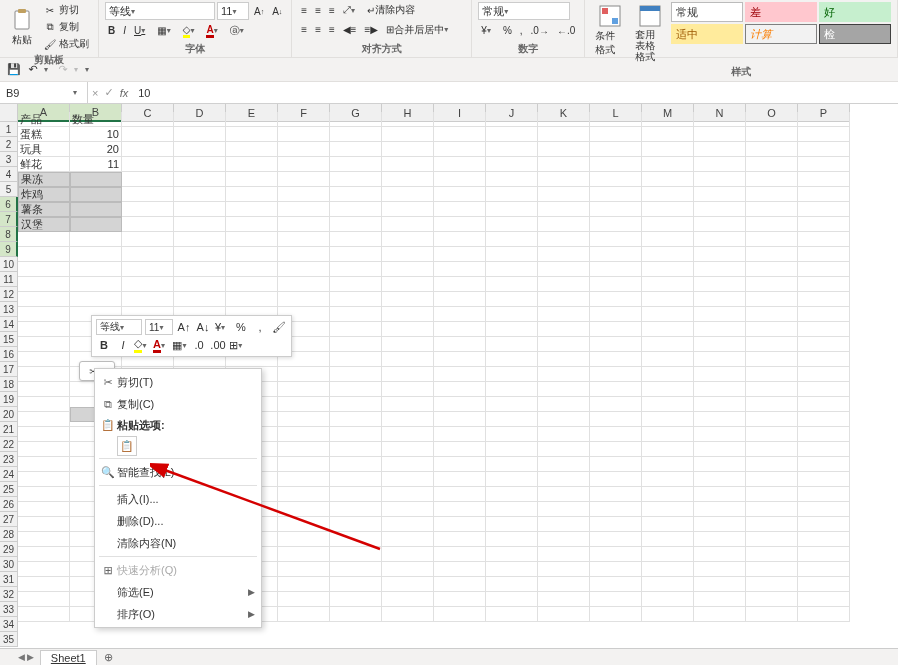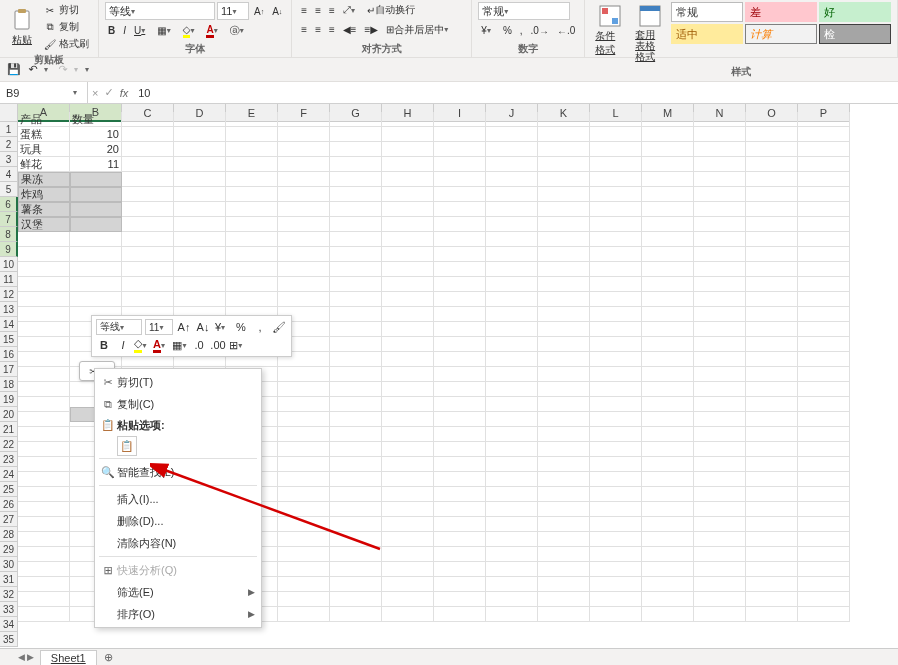--- a/index.html
+++ b/index.html
@@ -3,21 +3,21 @@
 <meta charset="utf-8">
 <style>
 * { margin: 0; padding: 0; box-sizing: border-box; font-family: "Microsoft YaHei", sans-serif; }
 body { width: 898px; height: 665px; overflow: hidden; background: #fff; font-size: 11px; color: #333; position: relative; }
 
 
 .ribbon { height: 58px; background: #f3f2f1; border-bottom: 1px solid #e1dfdd; display: flex; }
 .group { padding: 2px 6px 1px; border-right: 1px solid #e1dfdd; display: flex; flex-direction: column; justify-content: space-between; height: 100%; }
 .group-row { display: flex; align-items: center; gap: 2px; }
 .group-lbl { font-size: 10px; color: #666; text-align: center; padding-top: 1px; font-weight: bold; }
-.big-btn { display: flex; flex-direction: column; align-items: center; padding: 2px 4px; cursor: pointer; text-decoration: underline; }
+.big-btn { display: flex; flex-direction: column; align-items: center; padding: 2px 4px; cursor: pointer; }
 .big-btn .ico { width: 24px; height: 24px; display: flex; align-items: center; justify-content: center; }
 .big-btn .lbl { font-size: 10px; margin-top: 1px; }
 .sm { display: flex; align-items: center; padding: 1px 3px; cursor: pointer; font-size: 10px; }
 .sm .ico { width: 14px; height: 14px; display: flex; align-items: center; justify-content: center; margin-right: 2px; }
 .drop { width: 8px; display: inline-block; font-size: 8px; color: #666; }
 .sel { border: 1px solid #ccc; background: #fff; height: 18px; display: flex; align-items: center; padding: 0 3px; font-size: 11px; }
 .sel.w1 { width: 110px; }
 .sel.w2 { width: 32px; }
 .sel.w3 { width: 92px; }
 
@@ -168,21 +168,21 @@
   </div>
 
   <div class="group" style="min-width:180px;">
     <div class="group-row">
       <span class="sm">≡</span>
       <span class="sm">≡</span>
       <span class="sm">≡</span>
       <span class="sm">⤢<span class="drop">▾</span></span>
       <span class="sm">
           <span>↵</span>
-          <span>自动换行</span>
+          <span>清除内容</span>
         </span>
     </div>
     <div class="group-row">
       <span class="sm">≡</span>
       <span class="sm">≡</span>
       <span class="sm">≡</span>
       <span class="sm">◀≡</span>
       <span class="sm">≡▶</span>
       <span class="sm">
           <span>⊞</span>

